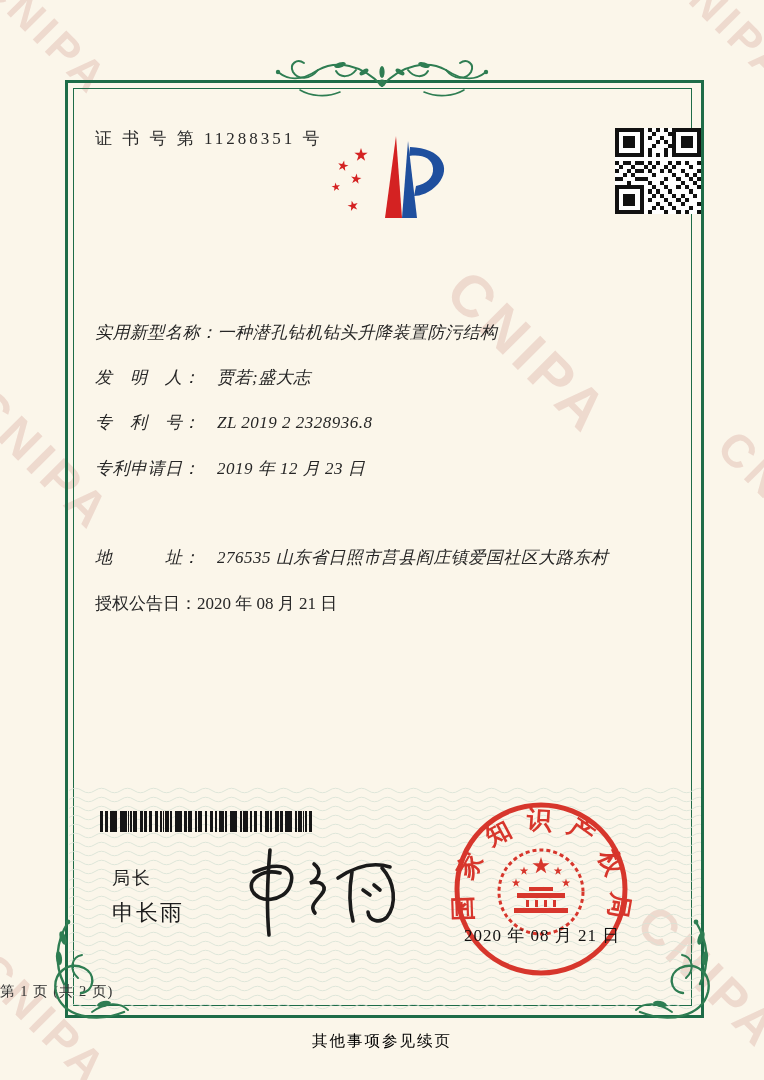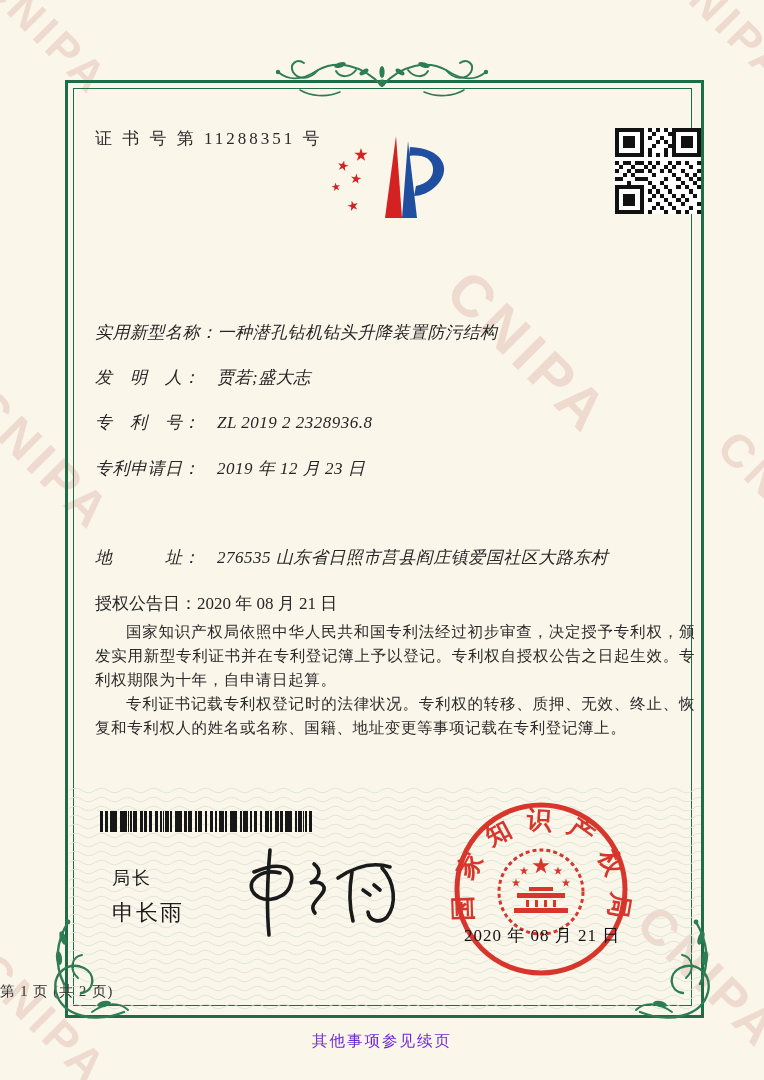--- a/index.html
+++ b/index.html
@@ -27,21 +27,21 @@
       background:
         repeating-linear-gradient(90deg,#161616 0 2px,rgba(0,0,0,0) 2px 5px),
         repeating-linear-gradient(90deg,#161616 0 1px,rgba(0,0,0,0) 1px 7px),
         repeating-linear-gradient(90deg,#161616 0 3px,rgba(0,0,0,0) 3px 11px);}
   .signer-title{position:absolute;left:112px;top:866px;font-size:18px;color:#1d1d1d;letter-spacing:2px;z-index:4;}
   .signer-name{position:absolute;left:112px;top:898px;font-size:22px;color:#1d1d1d;letter-spacing:2px;z-index:4;}
   .seal-date{position:absolute;left:452px;top:924px;width:180px;text-align:center;font-size:17px;
       color:#111;letter-spacing:1px;z-index:6;}
   .page-info{position:absolute;left:0;right:0;top:982px;text-align:left;font-size:14.5px;color:#333;
       letter-spacing:1px;z-index:4;}
-  .footer-note{position:absolute;left:0;right:0;top:1031px;text-align:center;font-size:15.5px;color:#6d28d9;
+  .footer-note{position:absolute;left:0;right:0;top:1031px;text-align:center;font-size:15.5px;color:#000000;
       letter-spacing:2px;z-index:4;}
 </style>
 </head>
 <body>
 
 <div class="page">
 
   <div class="wm" style="left:-34px;top:6px;font-size:44px;">CNIPA</div>
   <div class="wm" style="left:648px;top:-4px;font-size:44px;">CNIPA</div>
   <div class="wm" style="left:428px;top:318px;font-size:58px;">CNIPA</div>
@@ -138,24 +138,20 @@
     <span class="field-label">专利申请日：</span><span>2019 年 12 月 23 日</span>
   </div>
   <div class="field-row" style="top:546px;">
     <span class="field-label">地　　　址：</span><span>276535 山东省日照市莒县阎庄镇爱国社区大路东村</span>
   </div>
 
   <div class="grant-row">
     <span>授权公告日：</span><span>2020 年 08 月 21 日</span>
   </div>
 
-  <div class="paragraphs">
-    <p>国家知识产权局依照中华人民共和国专利法经过初步审查，决定授予专利权，颁发实用新型专利证书并在专利登记簿上予以登记。专利权自授权公告之日起生效。专利权期限为十年，自申请日起算。</p>
-    <p>专利证书记载专利权登记时的法律状况。专利权的转移、质押、无效、终止、恢复和专利权人的姓名或名称、国籍、地址变更等事项记载在专利登记簿上。</p>
-  </div>
 
   <div class="barcode"></div>
 
   <div class="signer-title">局长</div>
   <div class="signer-name">申长雨</div>
 
   <svg class="svg-abs" style="left:222px;top:842px;" width="185" height="100" viewBox="0 0 185 100">
     <g fill="none" stroke="#1a1a1a" stroke-width="3.6" stroke-linecap="round">
       <path d="M32 30 C60 18 75 26 68 44 C62 60 36 62 30 48 C26 36 42 27 58 31"></path>
       <path d="M48 8 C46 30 44 62 47 93"></path>

